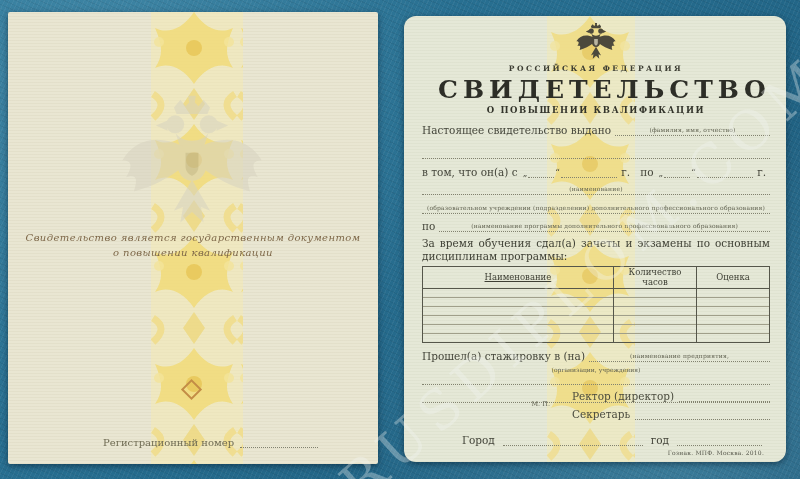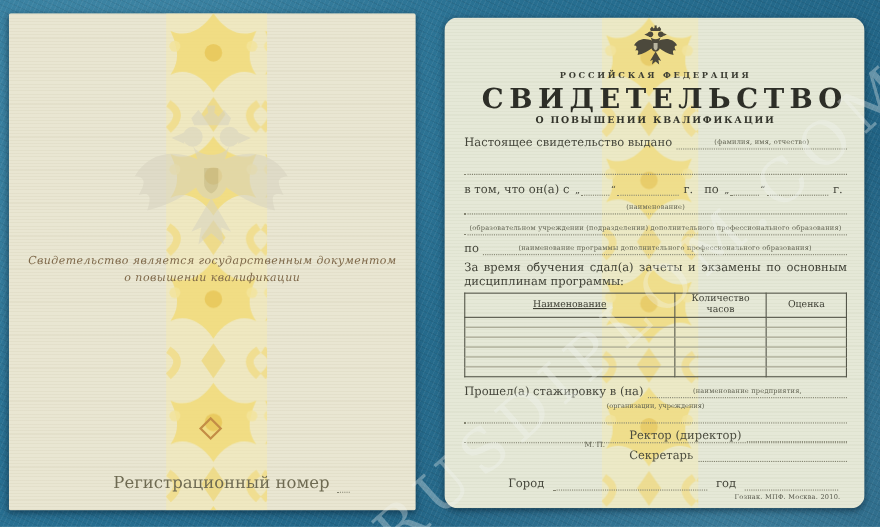--- a/index.html
+++ b/index.html
@@ -48,21 +48,21 @@
     position:absolute; left:0; right:0; top:219px; z-index:1;
     text-align:center; font-style:italic; font-size:10px; line-height:1.45;
     color:#7d6748; letter-spacing:0.4px;
   }
   .diamond-ornament {
     position:absolute; left:176px; top:370px; width:15px; height:15px; z-index:1;
     border:2px solid #c38d46; transform:rotate(45deg); background:transparent;
   }
   .reg-row {
     position:absolute; left:95px; right:60px; bottom:16px; z-index:1;
-    display:flex; align-items:flex-end; font-size:15px; color:#6e6a52;
+    display:flex; align-items:flex-end; font-size:10px; color:#6e6a52;
   }
   .reg-row .dline { margin-left:6px; }
 
   
   .rp-content { position:relative; z-index:1; height:100%; color:#44453a; }
 
   .emblem-box { text-align:center; height:40px; }
   .country { text-align:center; font-size:7.5px; font-weight:bold; letter-spacing:2.5px; color:#3c3d33; margin-top:2px; }
   .doc-title { text-align:center; font-size:25px; font-weight:bold; letter-spacing:5px; color:#2d2e27; margin-top:2px;margin-left:16px; }
   .doc-subtitle { text-align:center; font-size:8.5px; font-weight:bold; letter-spacing:1.6px; color:#33342b; margin-top:1px; }

